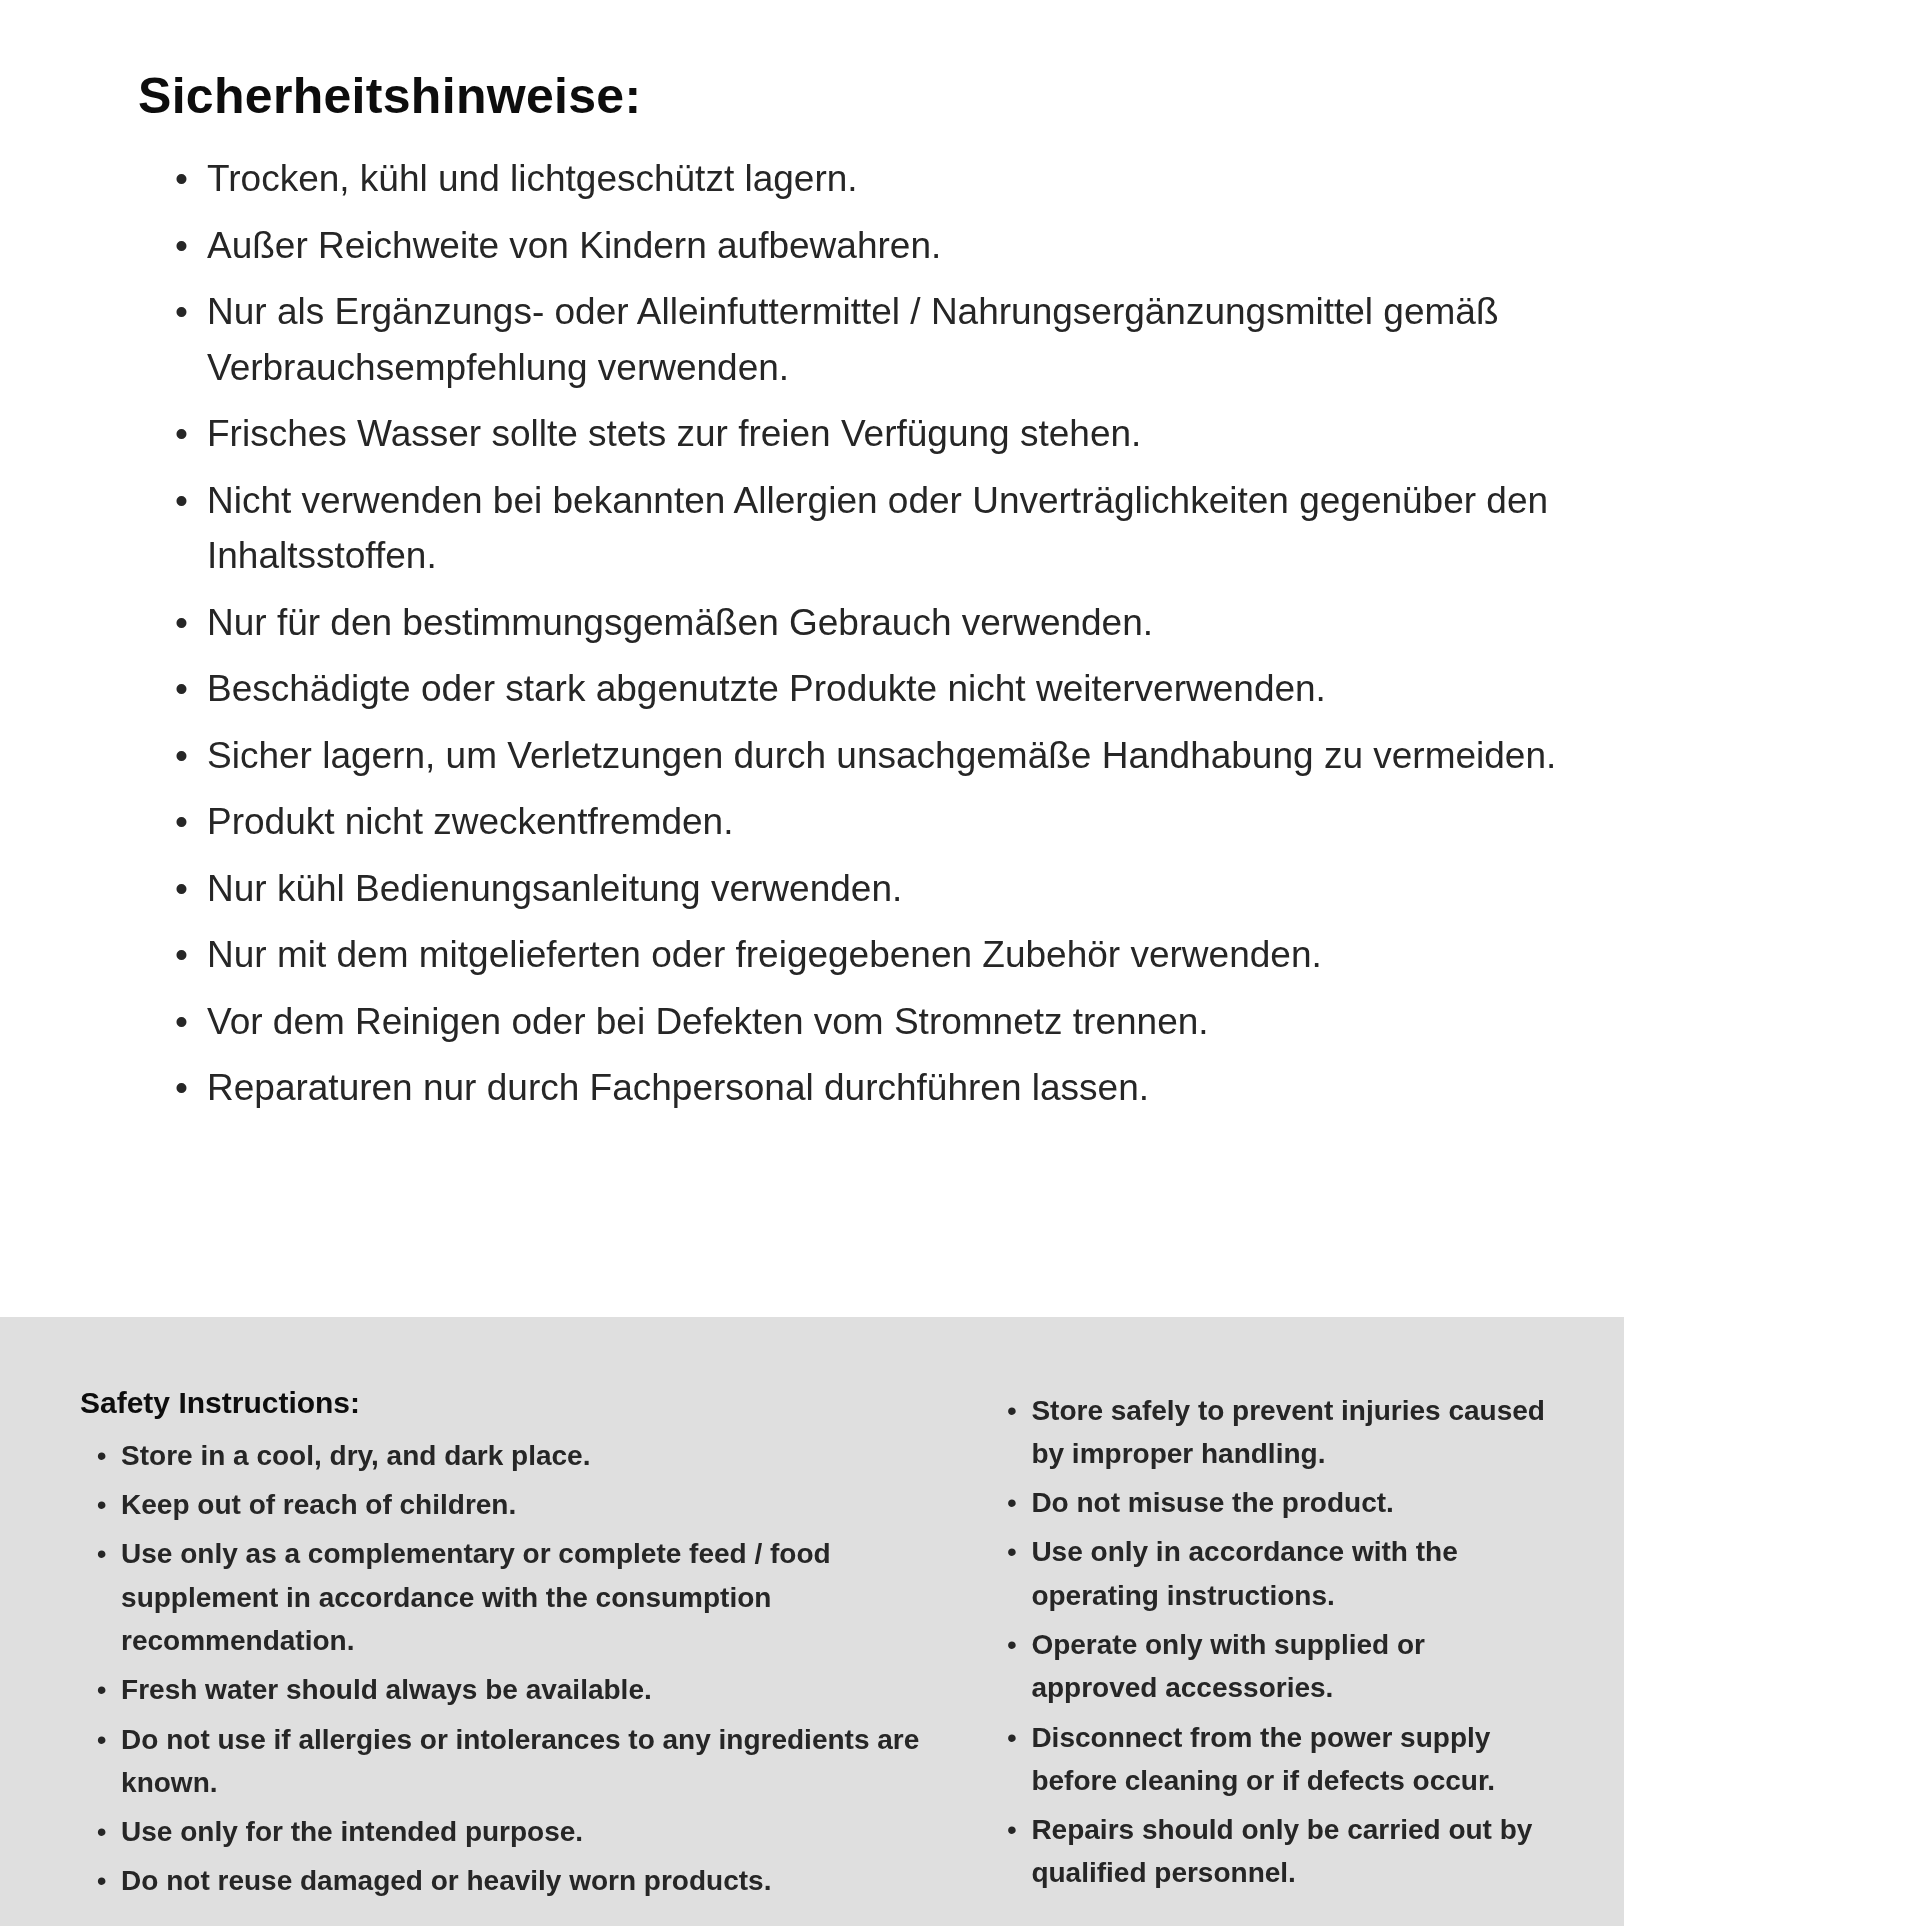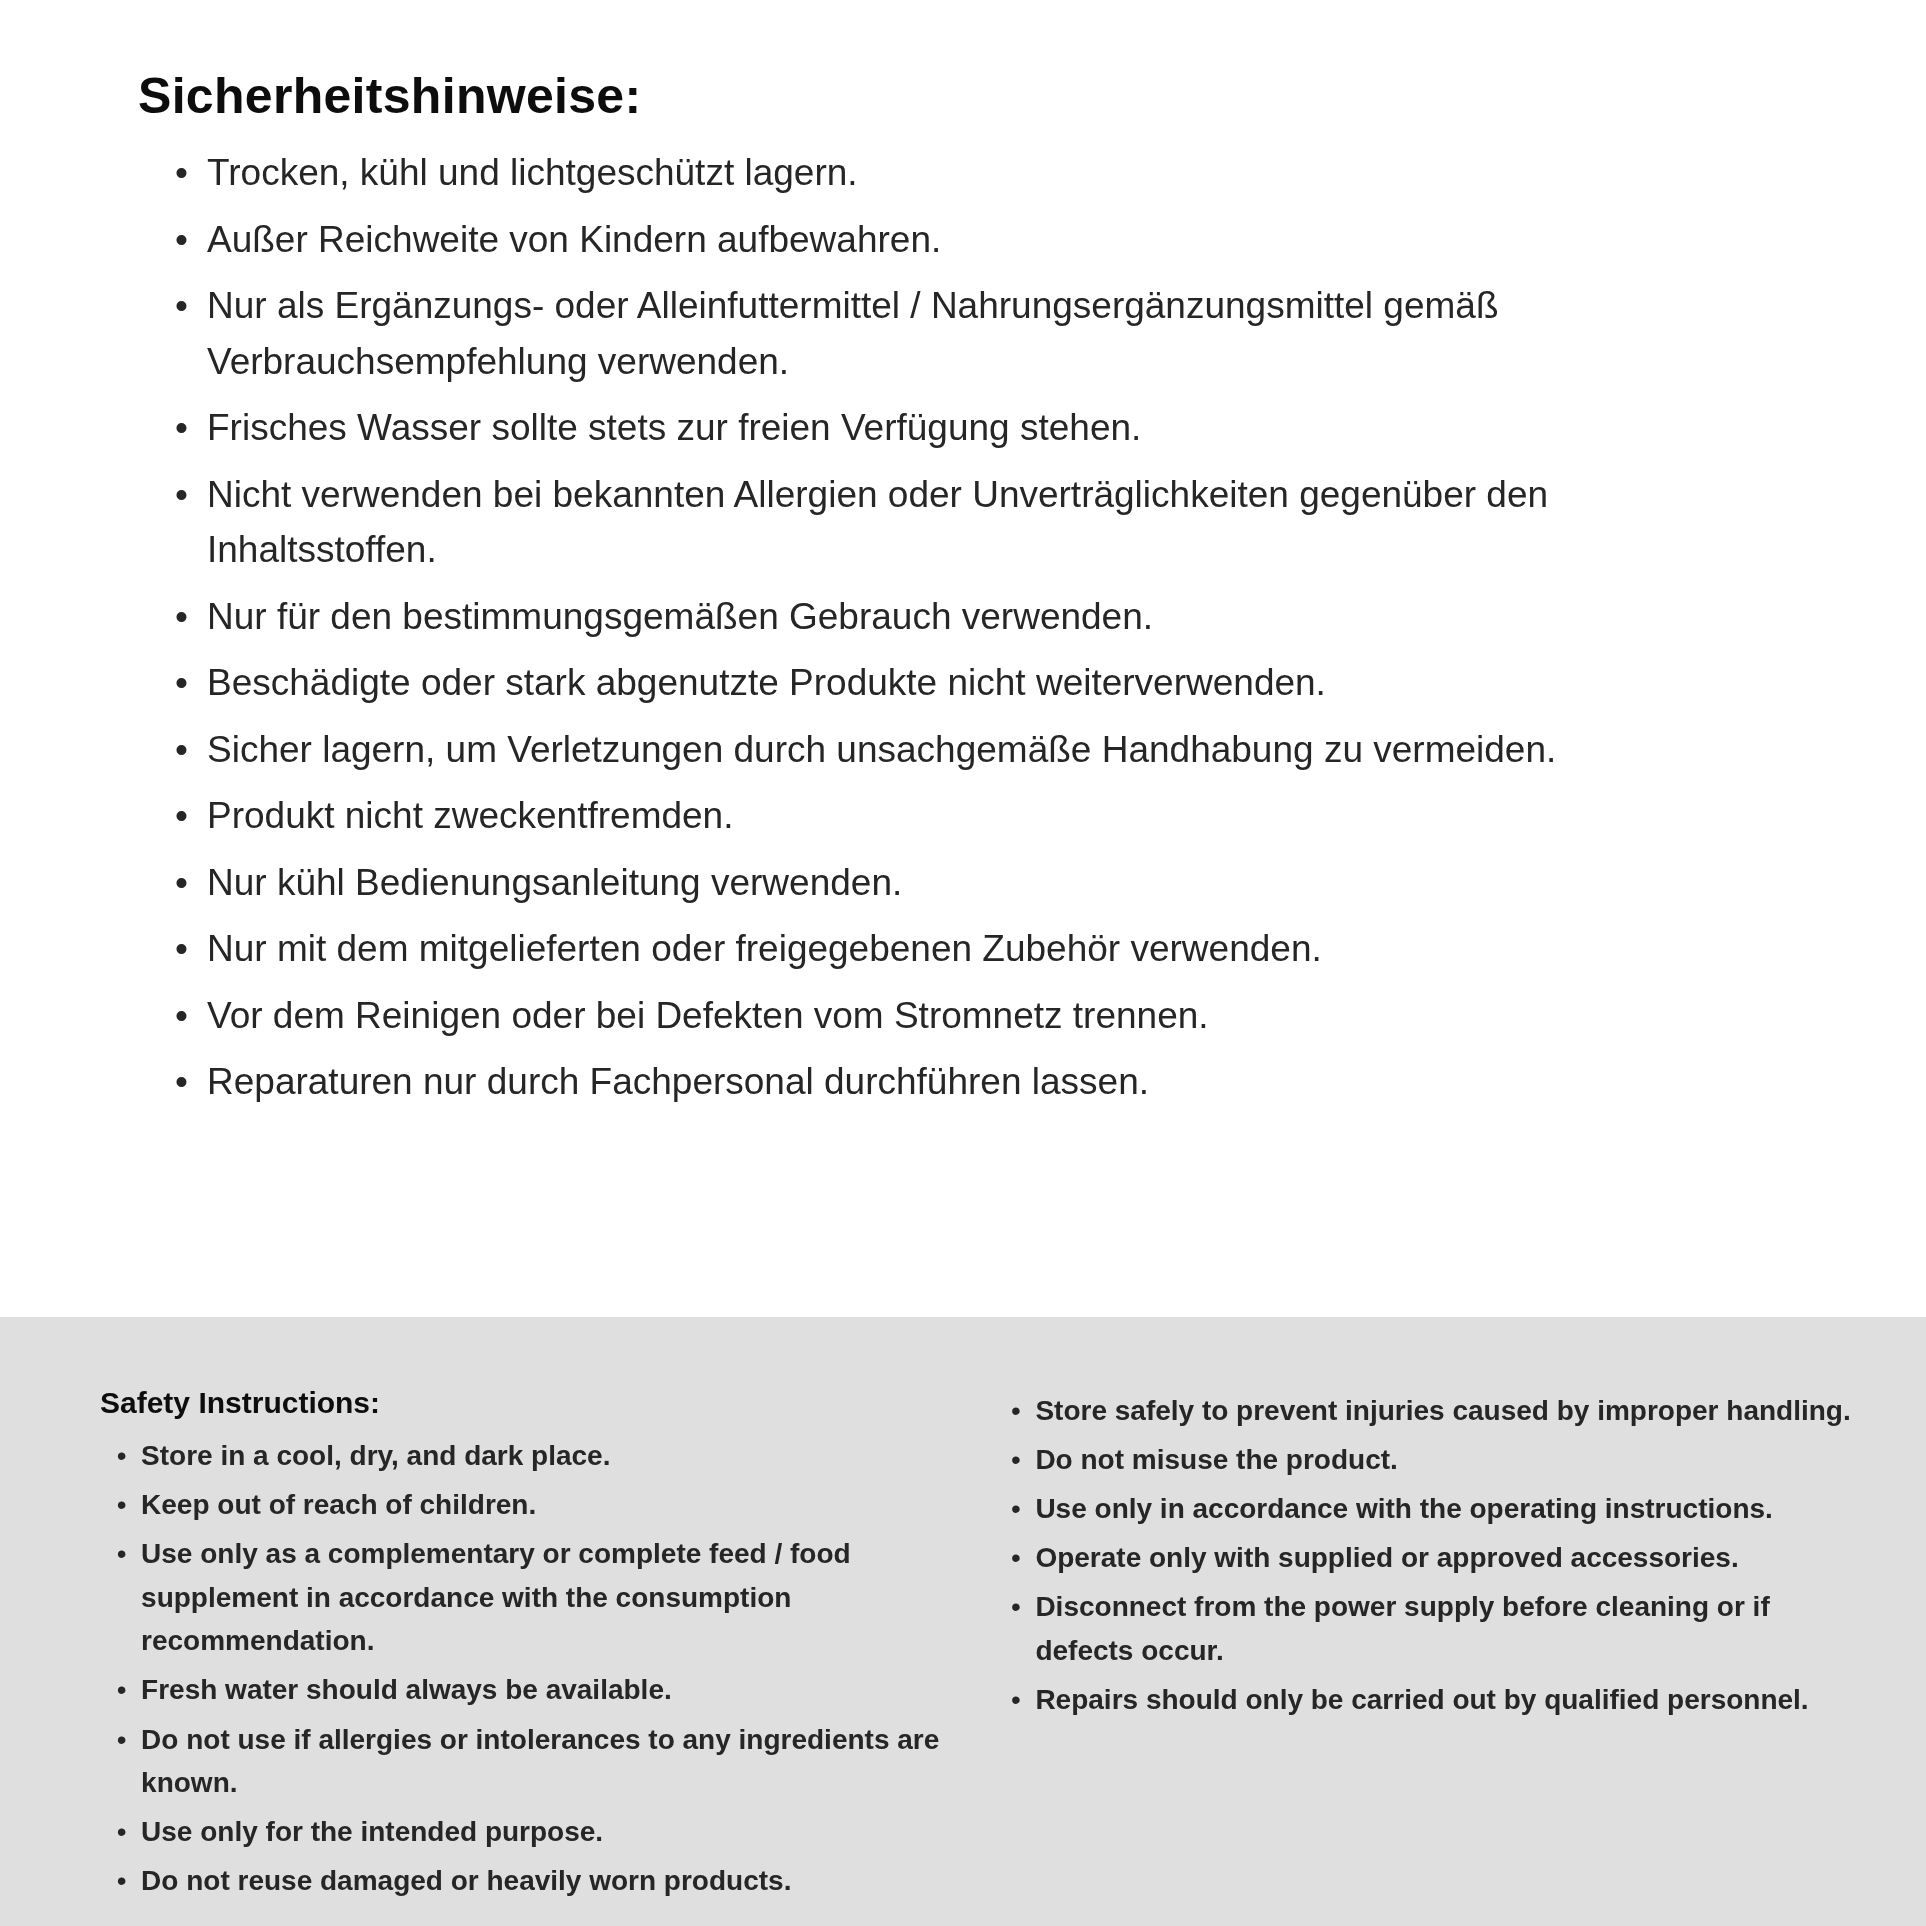--- a/index.html
+++ b/index.html
@@ -19,21 +19,21 @@
 
   
   .section-de {
     padding: 67px 116px 0 138px;
   }
   .de-heading {
     font-size: 50px;
     font-weight: 700;
     color: #0d0d0d;
     letter-spacing: 0.3px;
-    margin-bottom: 20px;
+    margin-bottom: 26px;
   }
   .de-list {
     list-style: none;
     margin-left: 37px;
     max-width: 1644px;
   }
   .de-list li {
     display: flex;
     align-items: flex-start;
     font-size: 37px;
@@ -49,26 +49,26 @@
   .de-list .item-text {
     flex: 1;
     max-width: 1579px;
   }
 
   
   .section-en {
     position: absolute;
     left: 0;
     top: 1317px;
-    width: 1926px;
+    width: 1624px;
     height: 609px;
     background: var(--section-bg, #dfdfdf);
-    padding: 69px 71px 0 100px;
+    padding: 69px 71px 0 80px;
     display: flex;
-    gap: 44px;
+    gap: 60px;
   }
   .en-col-left {
     flex: none;
     width: 867px;
   }
   .en-col-right {
     flex: 1;
     padding-top: 2.6px;
   }
   .en-heading {

